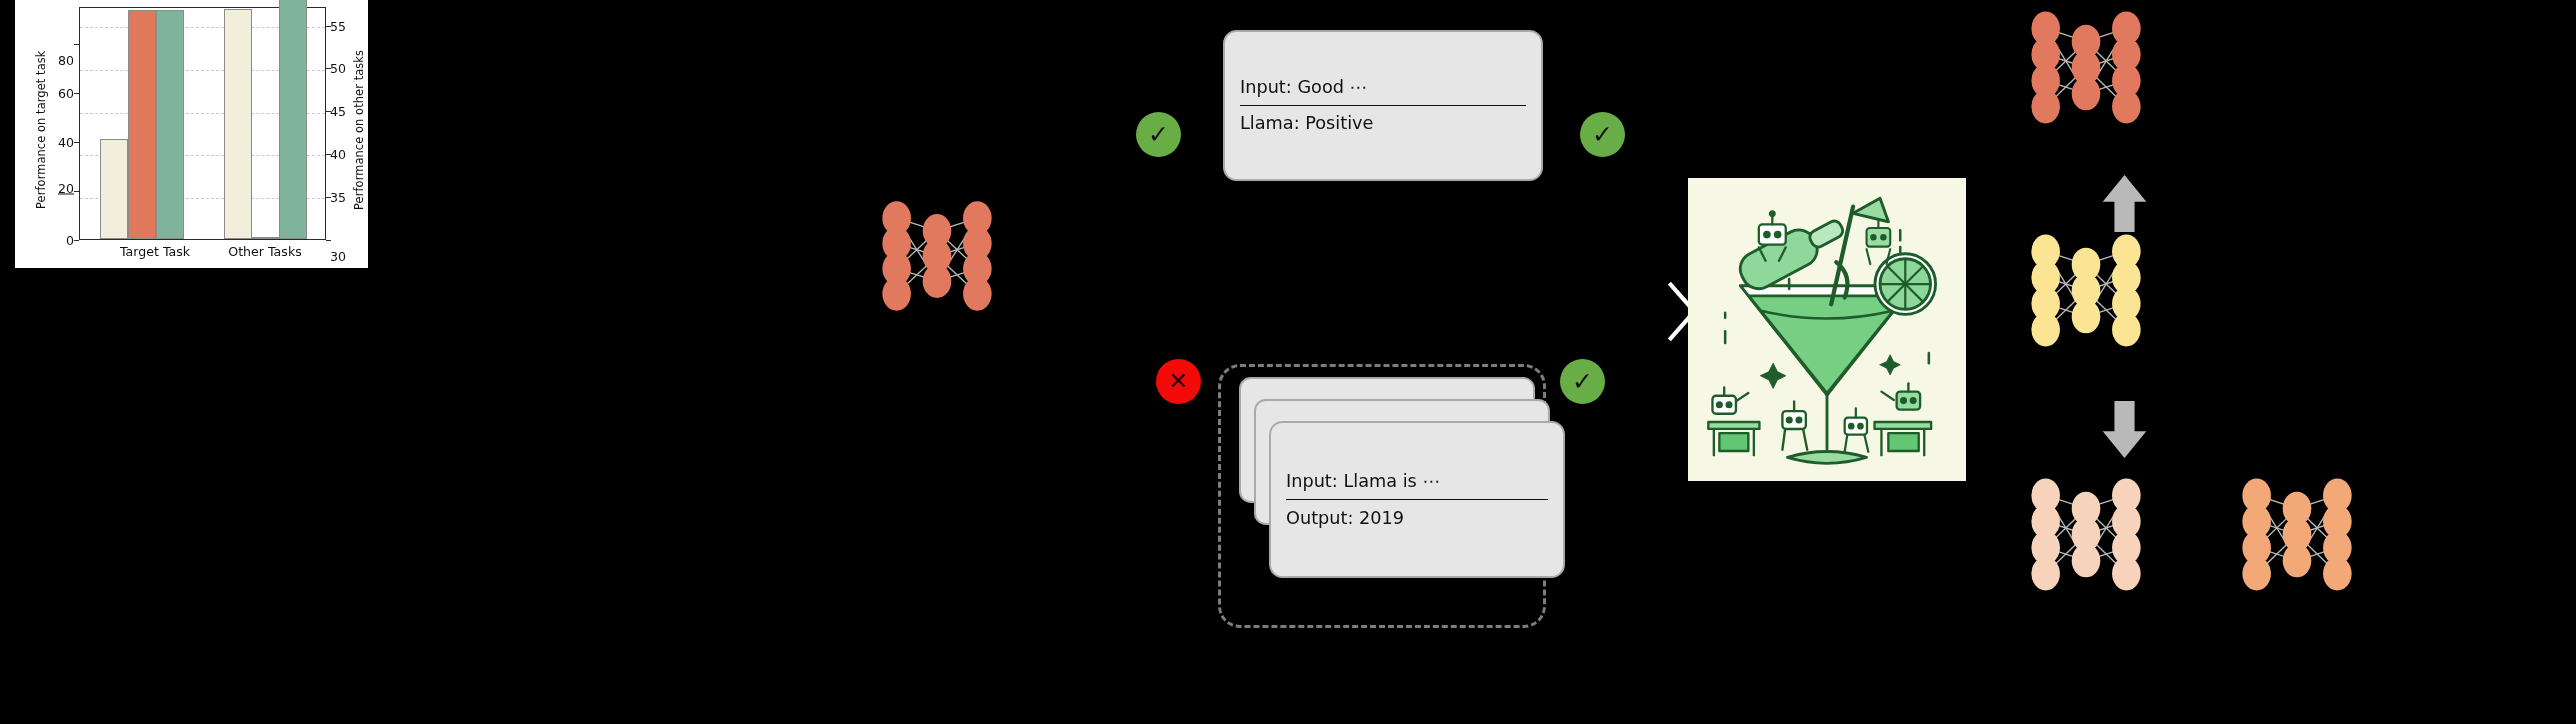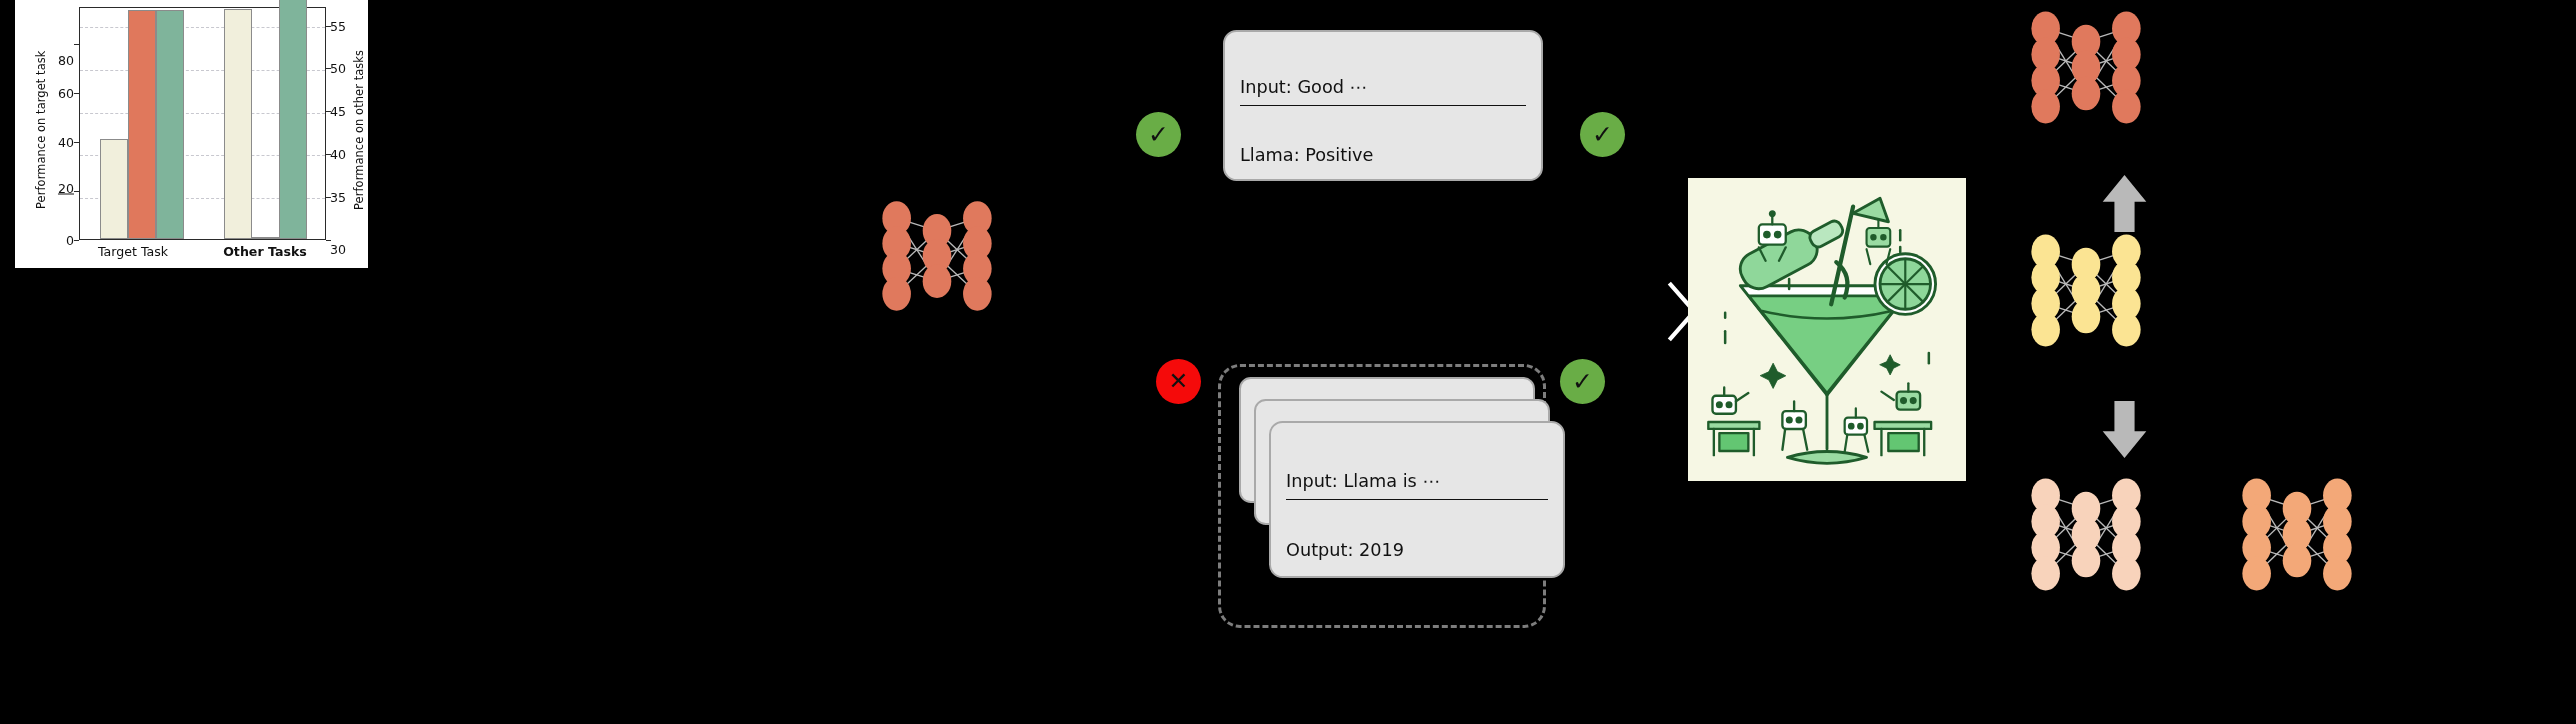--- a/index.html
+++ b/index.html
@@ -29,21 +29,21 @@
   .leg-row{display:flex;align-items:center;gap:7.6px;margin:3.8px 0;}
   .leg-swatch{width:25px;height:17px;border:1.1px solid #8b8b8b;flex:none;}
   .leg-text{font-size:13.5px;color:#111;line-height:1;}
 
   
   .nn{position:absolute;}
   .nn svg{display:block;}
 
   .card{position:absolute;background:#e6e6e6;border:2px solid #a9a9a9;border-radius:13.5px;
         box-sizing:border-box;display:flex;flex-direction:column;justify-content:center;}
-  .card-line{font-size:17.7px;color:#111;padding:0 15px;white-space:nowrap;margin-top:32px;}
+  .card-line{font-size:17.7px;color:#111;padding:0 15px;white-space:nowrap;}
   .card-rule{height:0;border-top:1.9px solid #111;margin:7.6px 15px;}
 
   .badge{position:absolute;border-radius:50%;display:flex;align-items:center;justify-content:center;
          color:#111;font-weight:bold;line-height:1;}
   .badge.ok{background:#69ad46;}
   .badge.bad{background:#f50a0a;}
 
   .dashbox{position:absolute;border:3.4px dashed #7d7d7d;border-radius:22px;box-sizing:border-box;}
 
   #cocktail{position:absolute;background:#f6f7e4;overflow:hidden;}
@@ -83,36 +83,36 @@
       <div class="ytick ytick-l" style="top: 188px; text-decoration: underline;">20</div>
       <div class="tickmark" style="left: 59px; top: 191px;"></div>
       <div class="ytick ytick-l" style="top: 142px;">40</div>
       <div class="tickmark" style="left: 59px; top: 142px;"></div>
       <div class="ytick ytick-l" style="top: 93px;">60</div>
       <div class="tickmark" style="left: 59px; top: 93px;"></div>
       <div class="ytick ytick-l" style="top: 44px; margin-top: 16px;">80</div>
       <div class="tickmark" style="left: 59px; top: 44px;"></div>
     </div>
   <div id="ticks-right">
-      <div class="ytick ytick-r" style="top: 249px;">30</div>
+      <div class="ytick ytick-r" style="top: 256px;">30</div>
       <div class="tickmark" style="left: 311px; top: 240px;"></div>
       <div class="ytick ytick-r" style="top: 197px;">35</div>
       <div class="tickmark" style="left: 311px; top: 197px;"></div>
       <div class="ytick ytick-r" style="top: 154px;">40</div>
       <div class="tickmark" style="left: 311px; top: 154px;"></div>
       <div class="ytick ytick-r" style="top: 111px;">45</div>
       <div class="tickmark" style="left: 311px; top: 111px;"></div>
       <div class="ytick ytick-r" style="top: 68px;">50</div>
       <div class="tickmark" style="left: 311px; top: 68px;"></div>
       <div class="ytick ytick-r" style="top: 25.6px;">55</div>
       <div class="tickmark" style="left: 311px; top: 25.6px;"></div>
     </div>
   <div id="xticks">
-      <div class="xtick" style="left: 118px;">Target Task</div>
-      <div class="xtick" style="left: 250px; font-weight: bold;">Other Tasks</div>
+      <div class="xtick" style="left: 140px;">Target Task</div>
+      <div class="xtick" style="left: 250px;">Other Tasks</div>
     </div>
 
 </div>
 
 <div class="nn" id="nn-base" style="left:879px;top:198px;">
     <svg width="116" height="116" viewBox="0 0 138 138">
       <line x1="21" y1="24" x2="69" y2="39" stroke="#b9b9b9" stroke-width="1.6"></line>
       <line x1="21" y1="24" x2="69" y2="99" stroke="#b9b9b9" stroke-width="1.6"></line>
       <line x1="21" y1="54" x2="69" y2="69" stroke="#b9b9b9" stroke-width="1.6"></line>
       <line x1="21" y1="84" x2="69" y2="39" stroke="#b9b9b9" stroke-width="1.6"></line>

